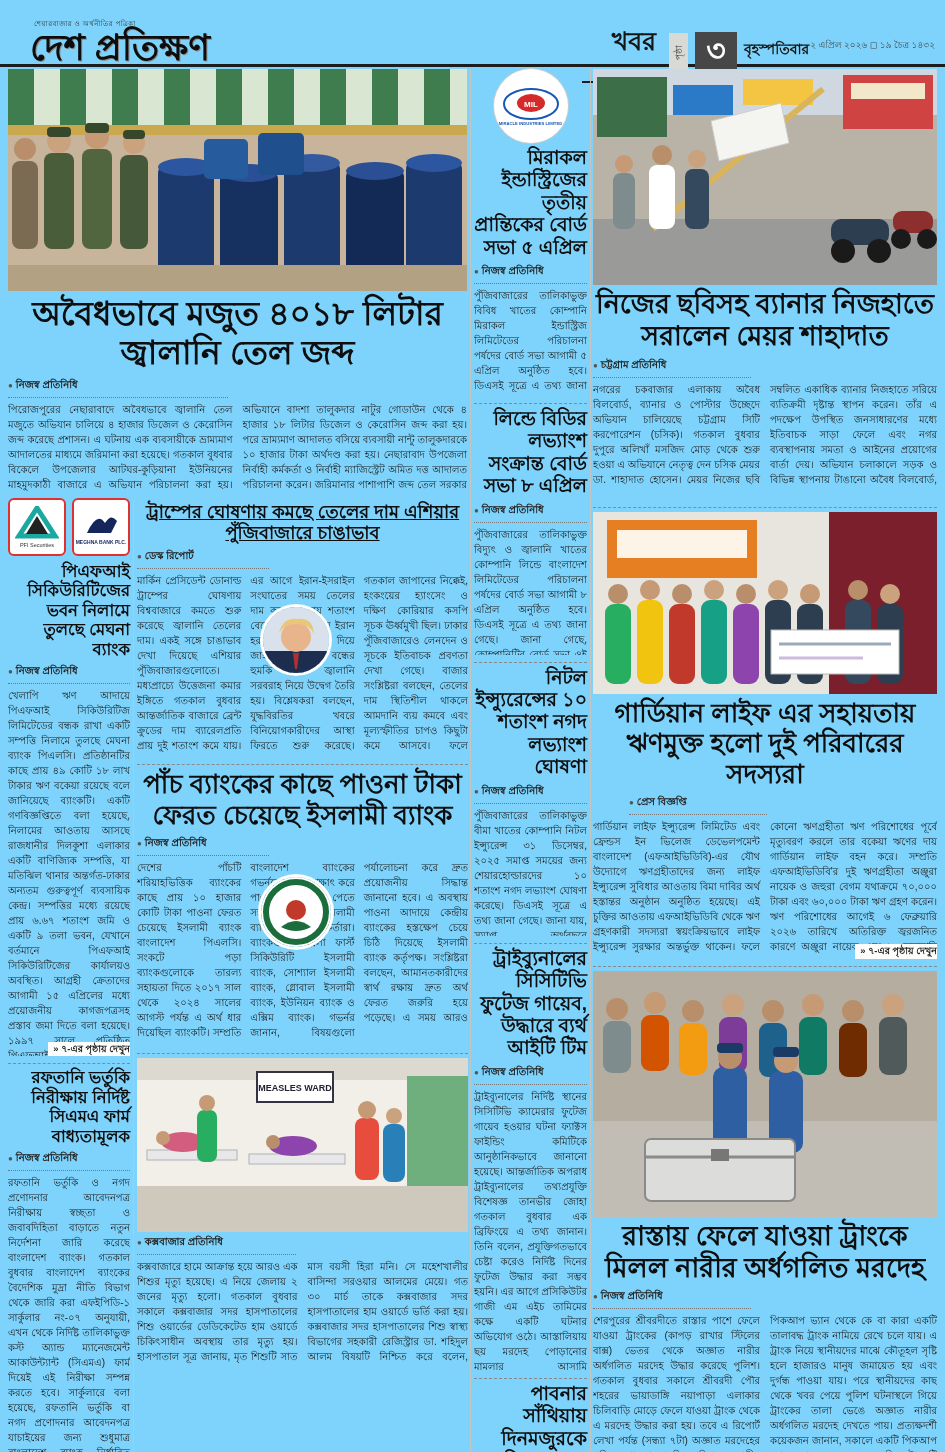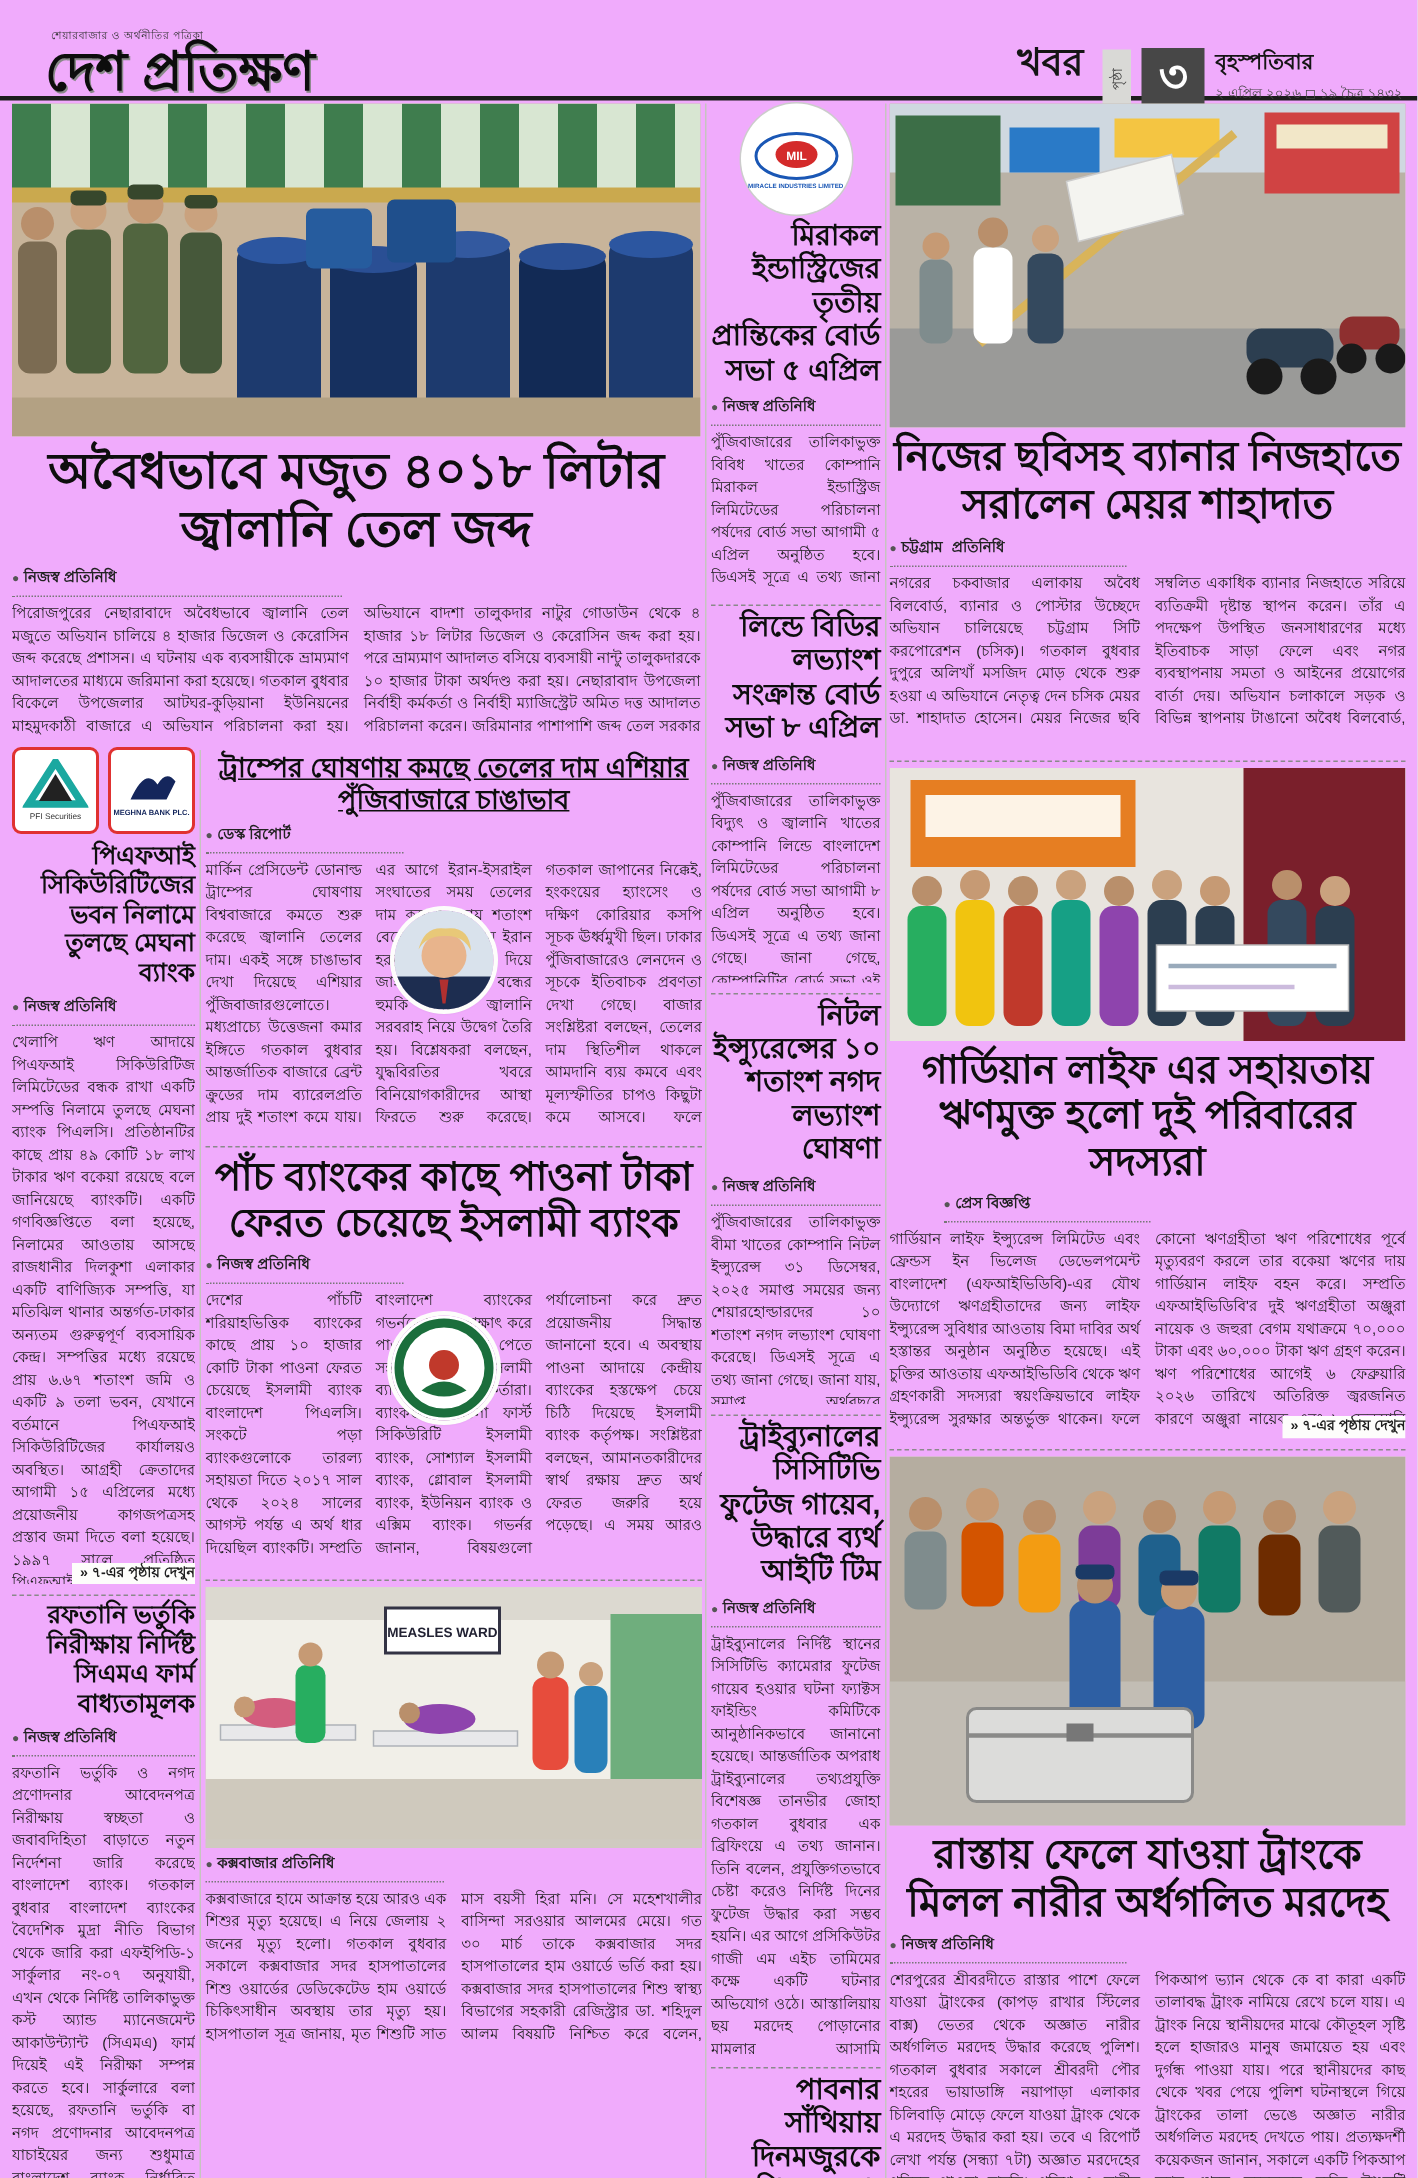--- a/index.html
+++ b/index.html
@@ -1,29 +1,29 @@
 <!DOCTYPE html>
 <html lang="bn"><head>
 <meta charset="utf-8">
 <style>
   html,body{margin:0;padding:0;background:#e9e7e2;}
-  .page{position:relative;width:945px;height:1452px;margin:0 auto;background:#f0abfc;color:#151515;
+  .page{position:relative;width:945px;height:1452px;margin:0 auto;background:#7dd3fc;color:#151515;
         font-family:"Liberation Sans","DejaVu Sans",sans-serif;overflow:hidden;}
   
   .hdr{position:absolute;left:0;top:0;width:945px;height:64px;border-bottom:3px solid #1c1c1c;}
   .masthead{position:absolute;left:30px;top:18px;}
   .tagline{font-size:7px;color:#333;letter-spacing:.5px;margin-left:4px;}
   .paper-title{font-size:36px;font-weight:800;line-height:1;color:#0d0d0d;text-shadow:1px 1px 0 #888;}
   .hdr-right{position:absolute;right:10px;top:22px;display:flex;align-items:center;gap:7px;}
   .section-word{font-size:25px;font-weight:800;border-bottom:2px solid #1c1c1c;padding:0 6px 16px 30px;}
   .page-word{background:#d9d9d6;color:#333;font-size:9px;writing-mode:vertical-rl;transform:rotate(180deg);
              padding:3px 2px;height:34px;text-align:center;}
   .page-num{background:#474747;color:#fff;font-size:30px;font-weight:800;width:42px;height:42px;
             display:flex;align-items:center;justify-content:center;}
-  .date-blk{display:flex;flex-direction:column;gap:1px;border-bottom:2px solid #1c1c1c;padding-bottom:3px;}
+  .date-blk{display:flex;flex-direction:row;gap:1px;border-bottom:2px solid #1c1c1c;padding-bottom:3px;}
   .weekday{font-size:14px;font-weight:800;}
   .dateline{font-size:9px;color:#444;}
   
   .vrule{position:absolute;width:1px;background:#c6c4bf;}
   .story{position:relative;}
   .headline{font-weight:800;text-align:center;line-height:1.18;color:#0e0e0e;margin:4px 0 2px;}
   .byline{font-size:10px;font-weight:700;color:#222;padding:2px 0 3px;border-bottom:1px dotted #777;margin-bottom:4px;}
   .byline .dot{color:#555;font-size:8px;margin-right:3px;}
   .body{font-size:10px;line-height:1.5;text-align:justify;color:#1d1d1d;overflow:hidden;position:relative;}
   .cols2{column-count:2;column-gap:10px;}
@@ -280,21 +280,21 @@
             <rect x="238" y="150" width="58" height="26" rx="10" fill="#2c3e50"></rect>
               <circle cx="250" cy="182" r="12" fill="#1a1a1a"></circle>
               <circle cx="286" cy="182" r="12" fill="#1a1a1a"></circle>
             <rect x="300" y="142" width="40" height="22" rx="9" fill="#8e2f2f"></rect>
               <circle cx="308" cy="170" r="10" fill="#1a1a1a"></circle>
               <circle cx="334" cy="170" r="10" fill="#1a1a1a"></circle>
           </g>
         </svg>
       </div>
       <div class="headline" style="font-size:27px;">নিজের ছবিসহ ব্যানার নিজহাতে সরালেন মেয়র শাহাদাত</div>
-      <div class="byline" style="width:46%;font-family:Liberation Mono, monospace;"><span class="dot">●</span><span>চট্টগ্রাম প্রতিনিধি</span></div>
+      <div class="byline" style="width:46%;"><span class="dot">●</span><span>চট্টগ্রাম প্রতিনিধি</span></div>
       <div class="body cols2" style="height:118px;"><span>নগরের চকবাজার এলাকায় অবৈধ বিলবোর্ড, ব্যানার ও পোস্টার উচ্ছেদে অভিযান চালিয়েছে চট্টগ্রাম সিটি করপোরেশন (চসিক)। গতকাল বুধবার দুপুরে অলিখাঁ মসজিদ মোড় থেকে শুরু হওয়া এ অভিযানে নেতৃত্ব দেন চসিক মেয়র ডা. শাহাদাত হোসেন। মেয়র নিজের ছবি সম্বলিত একাধিক ব্যানার নিজহাতে সরিয়ে ব্যতিক্রমী দৃষ্টান্ত স্থাপন করেন। তাঁর এ পদক্ষেপ উপস্থিত জনসাধারণের মধ্যে ইতিবাচক সাড়া ফেলে এবং নগর ব্যবস্থাপনায় সমতা ও আইনের প্রয়োগের বার্তা দেয়। অভিযান চলাকালে সড়ক ও বিভিন্ন স্থাপনায় টাঙানো অবৈধ বিলবোর্ড, ব্যানার ও পোস্টার সরানো হয়। মেয়র বলেন, নগরের সৌন্দর্য ও শৃঙ্খলা রক্ষায় অবৈধ কোনো বিলবোর্ড বা ব্যানার সহ্য করা হবে না। আইন সবার জন্য সমান-আমার ক্ষেত্রেও এর ব্যতিক্রম নয়। নগরকে পরিচ্ছন্ন ও দৃষ্টিনন্দন রাখতে এ ধরনের অভিযান ধারাবাহিকভাবে চলবে। অভিযানের সময় ফুটপাত দখল করে ব্যবসায়িক পণ্য রাখার অভিযোগে দোকান মালিকদের সতর্ক করা হয়। মেয়র নিজে হেঁটে বিভিন্ন দোকানের সামনে গিয়ে ফুটপাত থেকে পণ্য সরিয়ে নেওয়ার নির্দেশ দেন। তিনি বলেন, ফুটপাত পথচারীদের জন্য-এটি দখল করে ব্যবসা পরিচালনা করা কোনোভাবেই গ্রহণযোগ্য নয়। ভবিষ্যতে এ ধরনের অনিয়ম অব্যাহত থাকলে কঠোর আইনানুগ ব্যবস্থা নেওয়া হবে। স্থানীয় বাসিন্দারা জানান, দীর্ঘদিন ধরে চকবাজার এলাকায় অবৈধ ব্যানার-পোস্টার ও ফুটপাত দখলের কারণে জনদুর্ভোগ তৈরি হচ্ছিল।</span></div>
     </div>
     <div class="dash-div"></div>
     <div class="story">
       <div class="photo" style="width:344px;height:182px;">
         <svg width="344" height="182" viewBox="0 0 344 182">
           <rect width="344" height="182" fill="#e8e4de"></rect>
           <rect x="236" width="108" height="182" fill="#7a1f2b"></rect>
           <rect x="14" y="8" width="150" height="58" fill="#e67e22"></rect>
           <rect x="24" y="18" width="130" height="28" fill="#fdf3e6"></rect>

